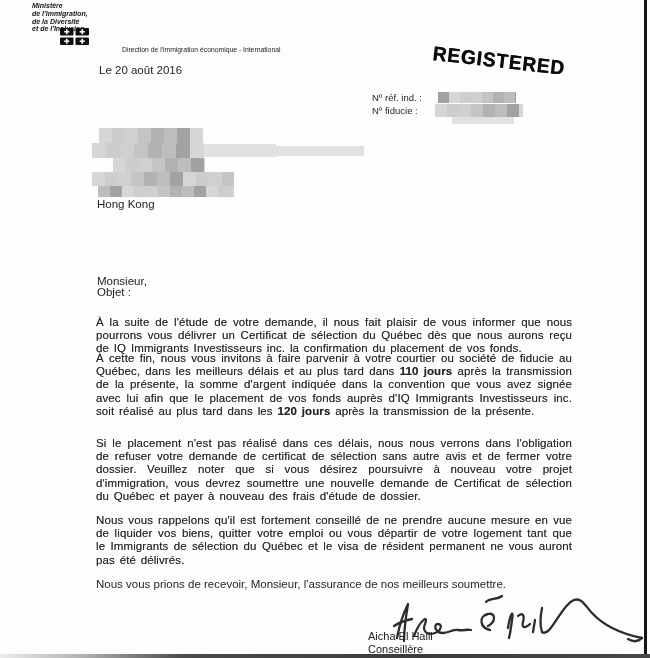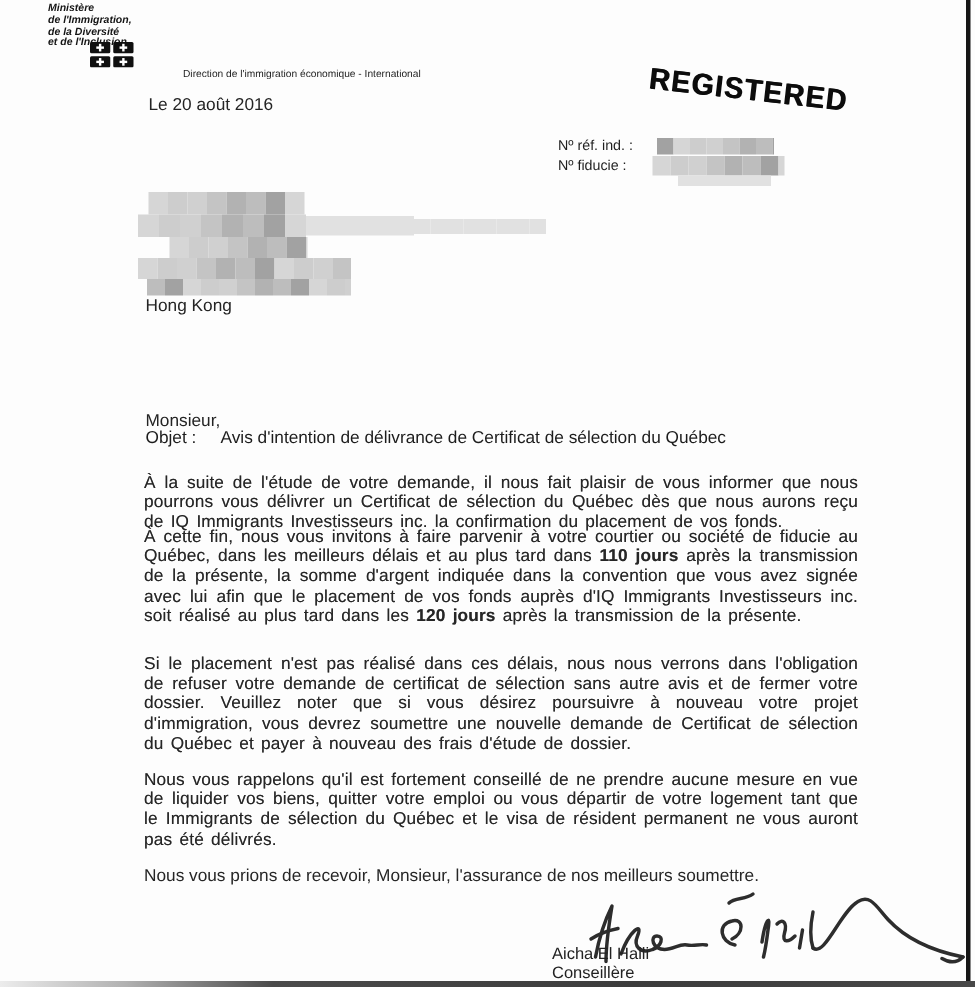--- a/index.html
+++ b/index.html
@@ -85,21 +85,20 @@
 
   <div class="abs refs">
     <div>Nº réf. ind. :</div>
     <div>Nº fiducie :</div>
   </div>
 
   <div class="abs hongkong">Hong Kong</div>
 
   <div class="abs subject">
     <span class="subject-label">Objet :</span>
-    <span>Avis d'intention de délivrance de Certificat de sélection du Québec</span>
   </div>
 
   <div class="abs salutation">Monsieur,</div>
 
   <p class="para" style="top:316px"><span>À la suite de l'étude de votre demande, il nous fait plaisir de vous informer que nous pourrons vous délivrer un Certificat de sélection du Québec dès que nous aurons reçu de IQ Immigrants Investisseurs inc. la confirmation du placement de vos fonds.</span></p>
   <p class="para" style="top:352px"><span>À cette fin, nous vous invitons à faire parvenir à votre courtier ou société de fiducie au Québec, dans les meilleurs délais et au plus tard dans </span><b>110 jours</b><span> après la transmission de la présente, la somme d'argent indiquée dans la convention que vous avez signée avec lui afin que le placement de vos fonds auprès d'IQ Immigrants Investisseurs inc. soit réalisé au plus tard dans les </span><b>120 jours</b><span> après la transmission de la présente.</span></p>
   <p class="para" style="top:437px"><span>Si le placement n'est pas réalisé dans ces délais, nous nous verrons dans l'obligation de refuser votre demande de certificat de sélection sans autre avis et de fermer votre dossier. Veuillez noter que si vous désirez poursuivre à nouveau votre projet d'immigration, vous devrez soumettre une nouvelle demande de Certificat de sélection du Québec et payer à nouveau des frais d'étude de dossier.</span></p>
   <p class="para" style="top:514px"><span>Nous vous rappelons qu'il est fortement conseillé de ne prendre aucune mesure en vue de liquider vos biens, quitter votre emploi ou vous départir de votre logement tant que le Immigrants de sélection du Québec et le visa de résident permanent ne vous auront pas été délivrés.</span></p>
 
   <div class="abs closing">Nous vous prions de recevoir, Monsieur, l'assurance de nos meilleurs soumettre.</div>

